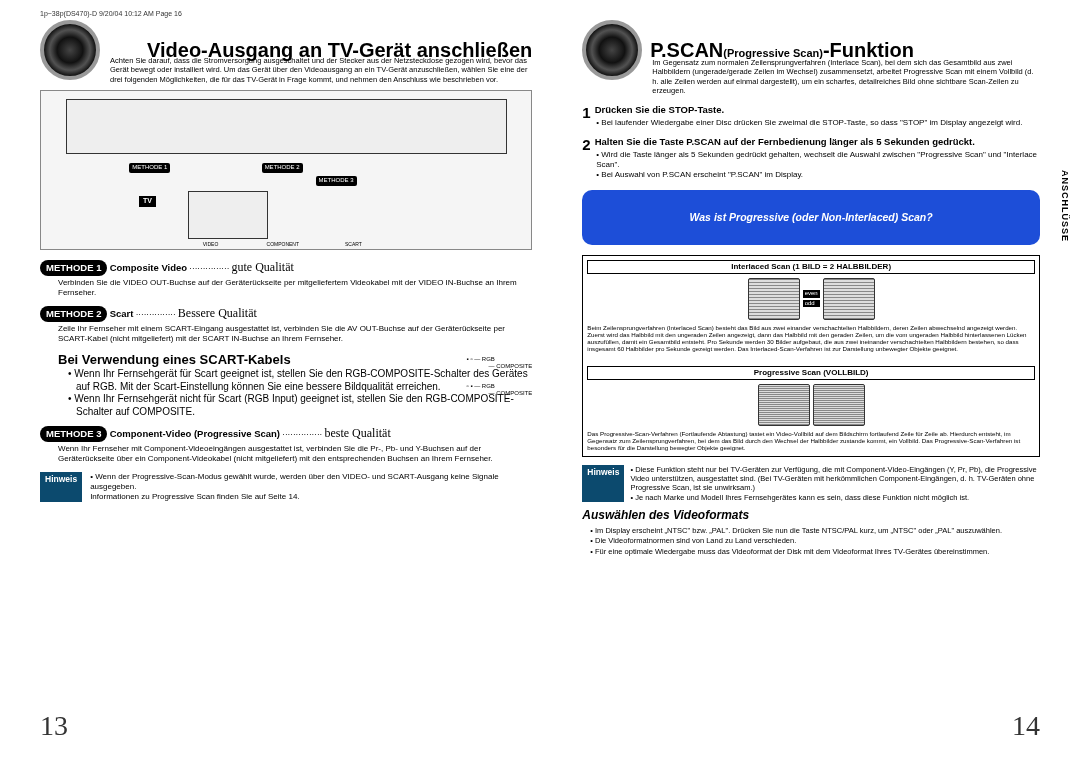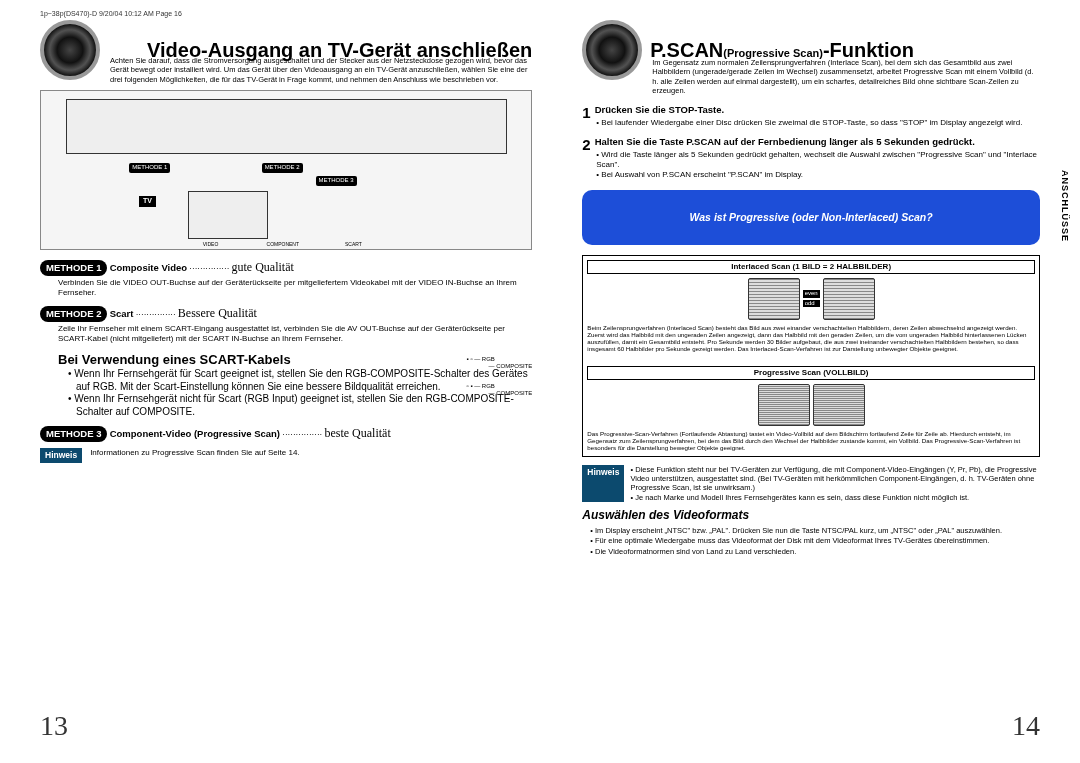--- a/index.html
+++ b/index.html
@@ -196,25 +196,27 @@
         <div style="margin-left:22px;">— <span>COMPOSITE</span></div>
       </div>
     </div>
   </div>
 
   <div>
     <span class="method-label">METHODE 3</span>
     <span class="method-title">Component-Video (Progressive Scan)</span>
     <span> ··············· </span>
     <span class="method-qual">beste Qualität</span>
+    <div class="method-body">Wenn Ihr Fernseher mit Component-Videoeingängen ausgestattet ist, verbinden Sie die Pr-, Pb- und Y-Buchsen auf der Geräterückseite über ein Component-Videokabel (nicht mitgeliefert) mit den entsprechenden Buchsen an Ihrem Fernseher.</div>
   </div>
 
   <div style="display:flex;gap:8px;margin-top:6px;">
     <span class="hinweis-label">Hinweis</span>
     <div style="flex:1;font-size:8px;">
+      <div>• <span>Wenn der Progressive-Scan-Modus gewählt wurde, werden über den VIDEO- und SCART-Ausgang keine Signale ausgegeben.</span></div>
       <div>Informationen zu Progressive Scan finden Sie auf Seite 14.</div>
     </div>
   </div>
 
   <div class="page-num left">13</div>
 </div>
 
 <div class="page">
   <div class="side-tab">ANSCHLÜSSE</div>
 
@@ -272,18 +274,18 @@
     <span class="hinweis-label">Hinweis</span>
     <div style="flex:1;font-size:7.5px;">
       <div>• <span>Diese Funktion steht nur bei TV-Geräten zur Verfügung, die mit Component-Video-Eingängen (Y, Pr, Pb), die Progressive Video unterstützen, ausgestattet sind. (Bei TV-Geräten mit herkömmlichen Component-Eingängen, d. h. TV-Geräten ohne Progressive Scan, ist sie unwirksam.)</span></div>
       <div>• <span>Je nach Marke und Modell Ihres Fernsehgerätes kann es sein, dass diese Funktion nicht möglich ist.</span></div>
     </div>
   </div>
 
   <div class="section-h">Auswählen des Videoformats</div>
   <ul class="fine-list">
     <li>• <span>Im Display erscheint „NTSC" bzw. „PAL". Drücken Sie nun die Taste NTSC/PAL kurz, um „NTSC" oder „PAL" auszuwählen.</span></li>
+    <li>• <span>Die Videoformatnormen sind von Land zu Land verschieden.</span></li>
     <li>• <span>Für eine optimale Wiedergabe muss das Videoformat der Disk mit dem Videoformat Ihres TV-Gerätes übereinstimmen.</span></li>
-    <li>• <span>Die Videoformatnormen sind von Land zu Land verschieden.</span></li>
   </ul>
 
   <div class="page-num right">14</div>
 </div>
 
 </body></html>

